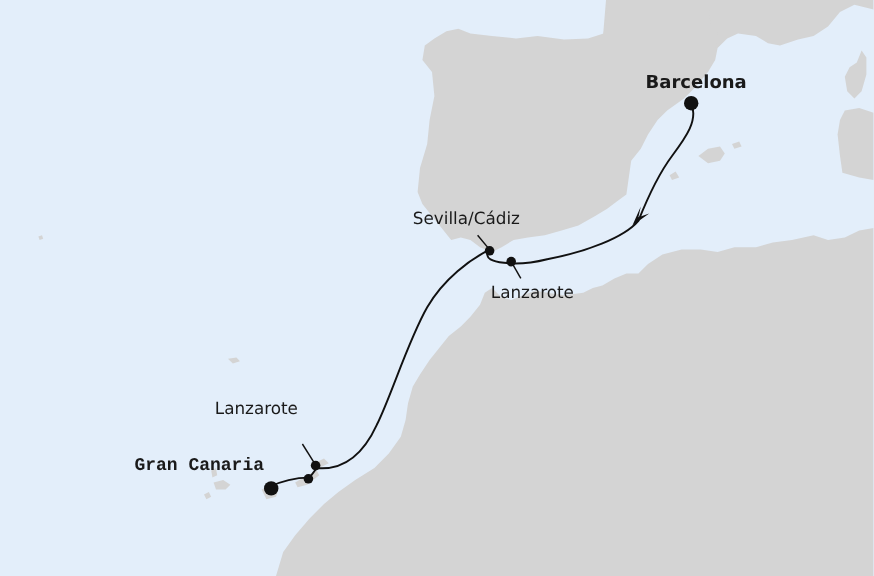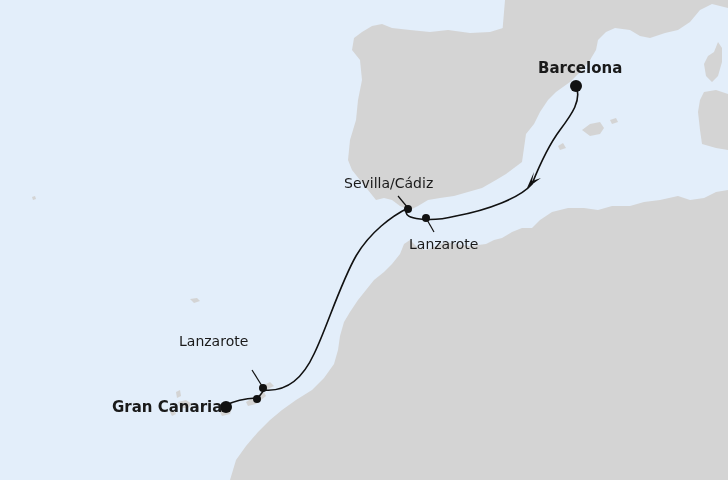--- a/index.html
+++ b/index.html
@@ -53,14 +53,14 @@
     <circle cx="426" cy="218" r="4" fill="#111"></circle>
     <circle cx="263" cy="388" r="4" fill="#111"></circle>
     <circle cx="257" cy="399" r="4" fill="#111"></circle>
     <circle cx="226" cy="407" r="6" fill="#111"></circle>
   </svg>
 
   <div class="label bold" style="left:538px; top:60px;">Barcelona</div>
   <div class="label" style="left:344px; top:175px;">Sevilla/Cádiz</div>
   <div class="label" style="left:409px; top:236px;">Lanzarote</div>
   <div class="label" style="left:179px; top:333px;">Lanzarote</div>
-  <div class="label bold" style="left:112px; top:399px;">Gran Canaria</div>
+  <div class="label bold" style="left:112px; top:381px;font-family:Liberation Mono, monospace;">Gran Canaria</div>
 </div>
 
 </body></html>

